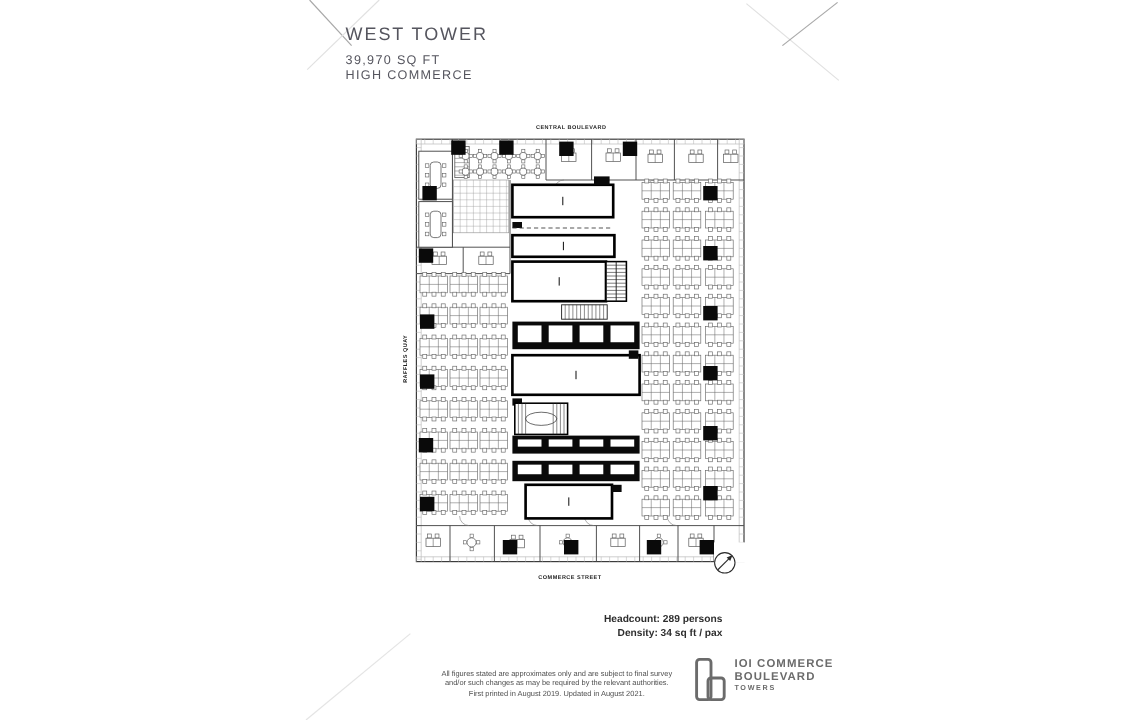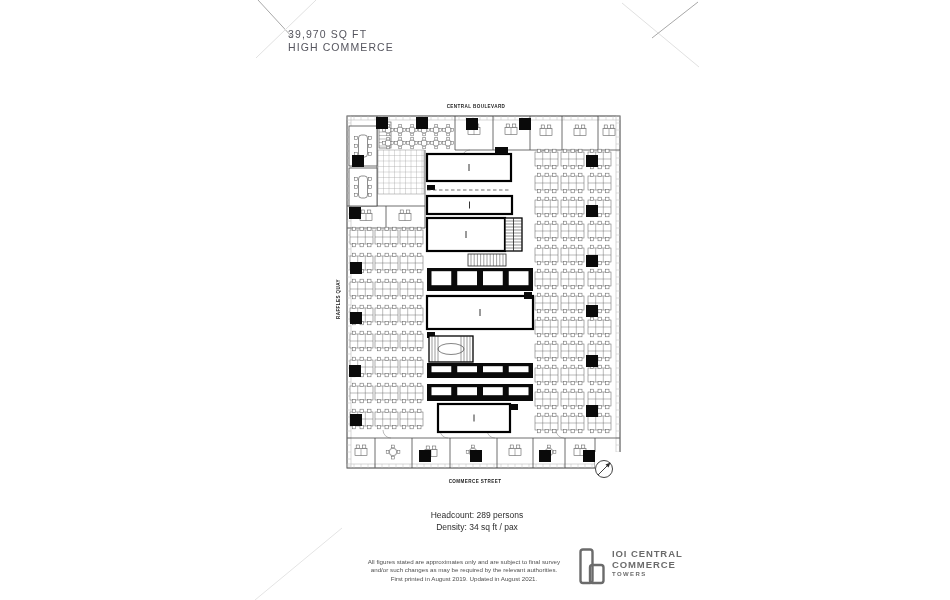--- a/index.html
+++ b/index.html
@@ -7,21 +7,21 @@
   .abs{position:absolute;}
   .title-block{left:288px;top:21px;}
   .t1{font-size:15px;letter-spacing:1.6px;color:#55555e;line-height:16px;white-space:nowrap;}
   .t2{font-size:10.5px;letter-spacing:1.1px;color:#55555e;line-height:13px;white-space:nowrap;}
   .t2.first{margin-top:7px;}
   .street{font-size:4.6px;font-weight:bold;letter-spacing:.4px;color:#1c1c1c;white-space:nowrap;
     transform:translate(-50%,-50%);}
   .street-top{left:476px;top:106px;}
   .street-left{left:338px;top:299px;transform:translate(-50%,-50%) rotate(-90deg);}
   .street-bottom{left:475px;top:481px;}
-  .stats{left:352px;top:510px;width:250px;text-align:center;font-size:8.5px;line-height:11.5px;color:#2d2d2d;}
+  .stats{left:352px;top:510px;width:250px;text-align:right;font-size:8.5px;line-height:11.5px;color:#2d2d2d;font-weight:bold;}
   .disclaimer{left:334px;top:558px;width:260px;text-align:center;font-size:6.2px;line-height:8.3px;color:#4f4f4f;}
   .logo{left:579px;top:548px;display:flex;gap:7px;align-items:flex-start;color:#6b6b6b;}
   .logo-text .l1{font-size:9.5px;font-weight:bold;letter-spacing:.9px;line-height:11px;white-space:nowrap;}
   .logo-text .l2{font-size:6px;font-weight:bold;letter-spacing:1.4px;margin-top:1px;white-space:nowrap;}
   #plan-root{left:0;top:0;width:950px;height:600px;}
   svg{display:block;}
 </style>
 </head>
 <body>
 
@@ -1121,20 +1121,21 @@
         <rect x="586" y="405" width="12" height="12" fill="#0a0a0a"></rect>
         <rect x="419" y="450" width="12" height="12" fill="#0a0a0a"></rect>
         <rect x="470" y="450" width="12" height="12" fill="#0a0a0a"></rect>
         <rect x="539" y="450" width="12" height="12" fill="#0a0a0a"></rect>
         <rect x="583" y="450" width="12" height="12" fill="#0a0a0a"></rect>
       </g>
     </svg>
   </div>
 
 <div class="abs title-block">
+  <div class="t1">WEST TOWER</div>
   <div class="t2 first">39,970 SQ FT</div>
   <div class="t2">HIGH COMMERCE</div>
 </div>
 
 <div class="abs street street-top">CENTRAL BOULEVARD</div>
 <div class="abs street street-left">RAFFLES QUAY</div>
 <div class="abs street street-bottom">COMMERCE STREET</div>
 
 <div class="abs stats">
   <div>Headcount: 289 persons</div>
@@ -1146,17 +1147,17 @@
   <div>and/or such changes as may be required by the relevant authorities.</div>
   <div>First printed in August 2019. Updated in August 2021.</div>
 </div>
 
 <div class="abs logo">
   <svg width="26" height="37" viewBox="0 0 26 37">
     <rect x="1.5" y="1.5" width="12" height="33.5" rx="2.5" fill="none" stroke="#6b6b6b" stroke-width="2.4"></rect>
     <rect x="11" y="17" width="13.5" height="18" rx="2.5" fill="none" stroke="#6b6b6b" stroke-width="2.4"></rect>
   </svg>
   <div class="logo-text">
-    <div class="l1">IOI CENTRAL</div>
-    <div class="l1">COMMERCE</div>
+    <div class="l1">IOI COMMERCE</div>
+    <div class="l1">BOULEVARD</div>
     <div class="l2">TOWERS</div>
   </div>
 </div>
 
 </body></html>

